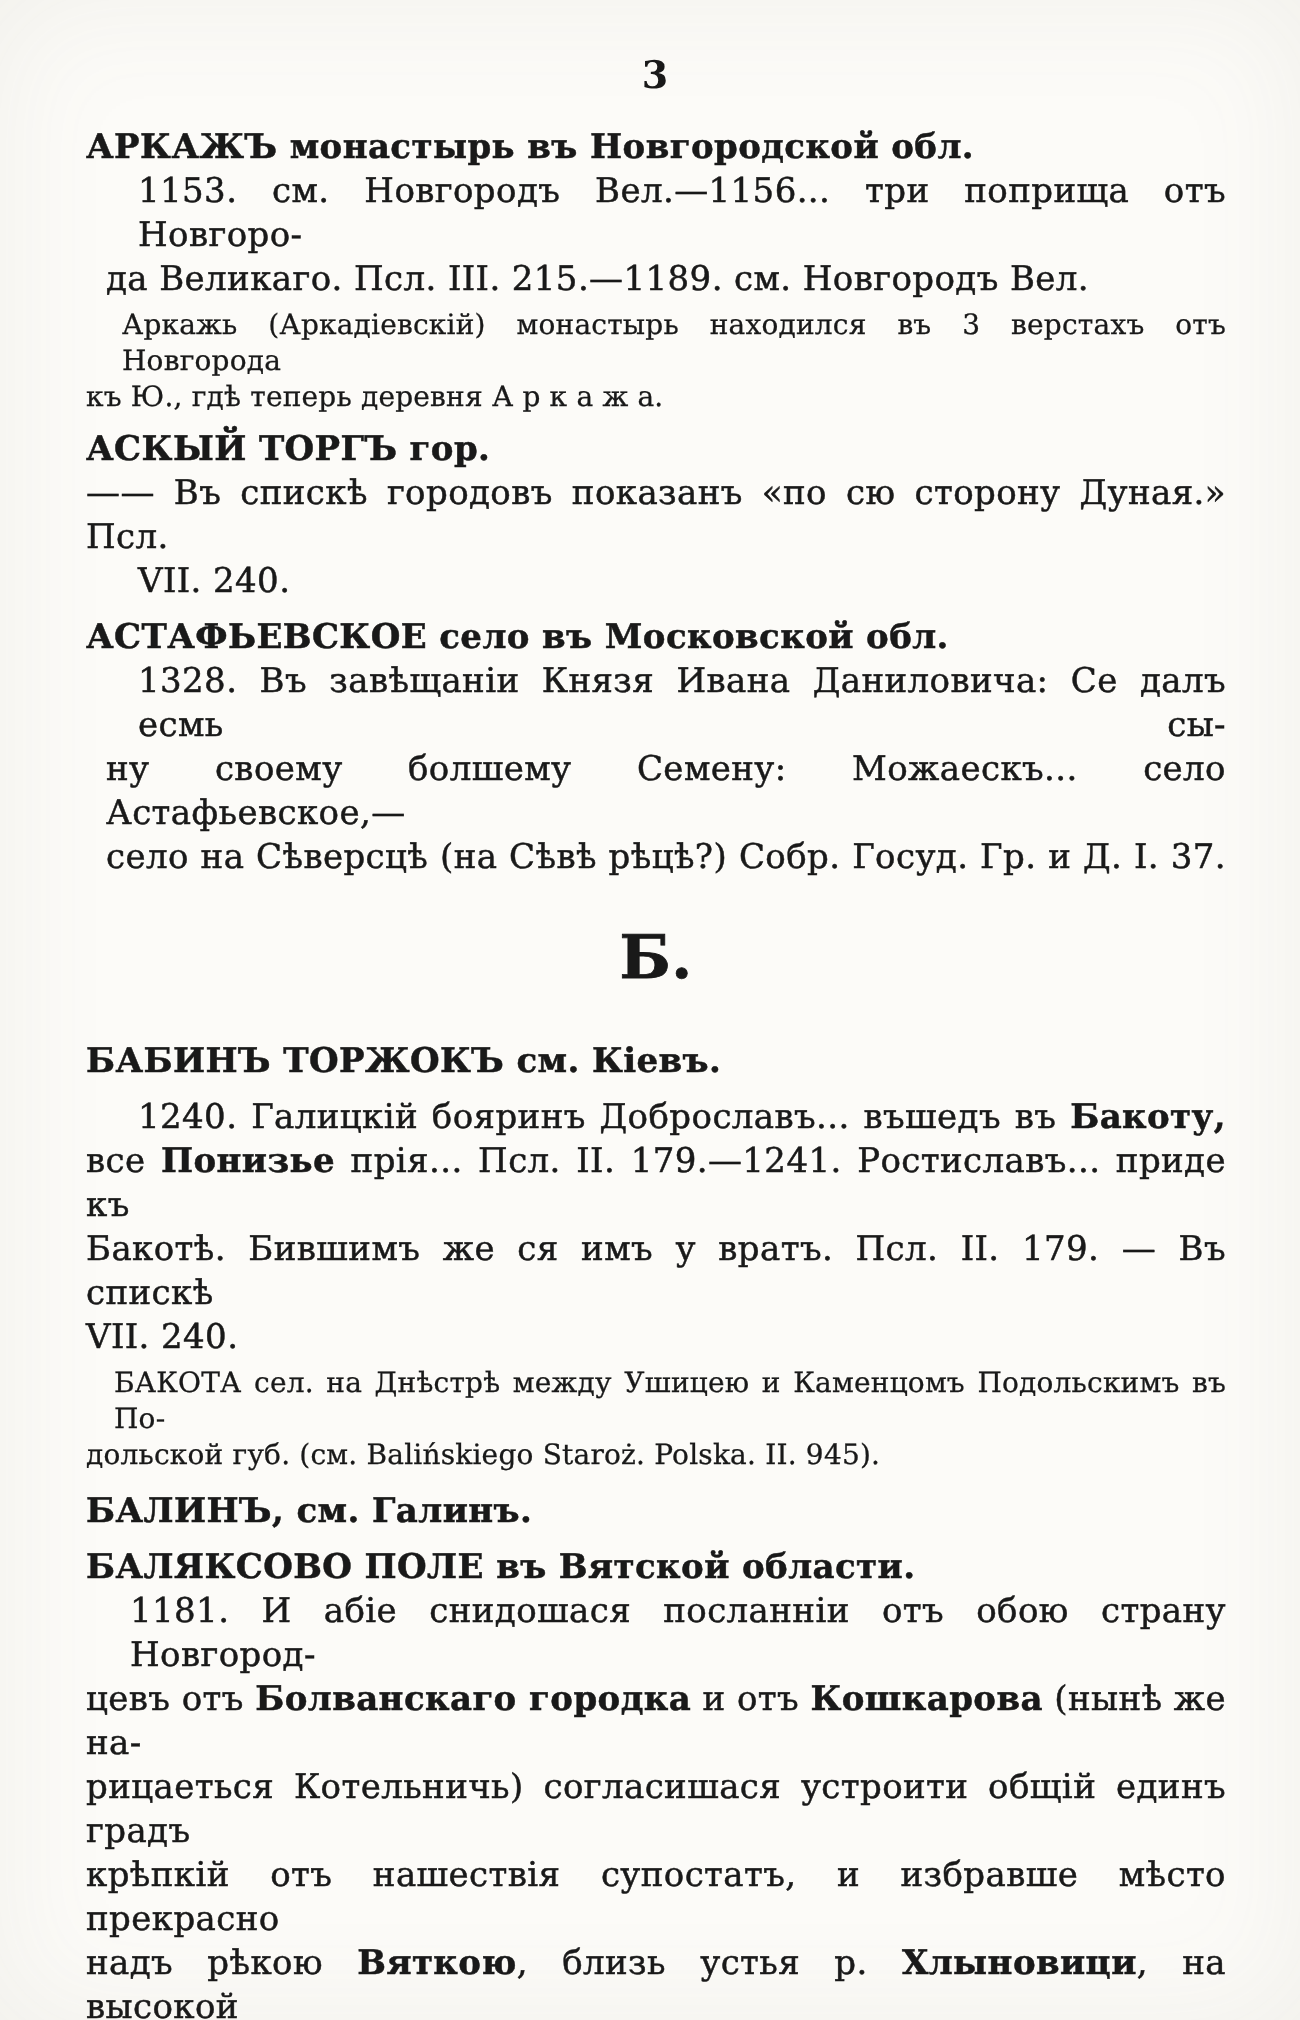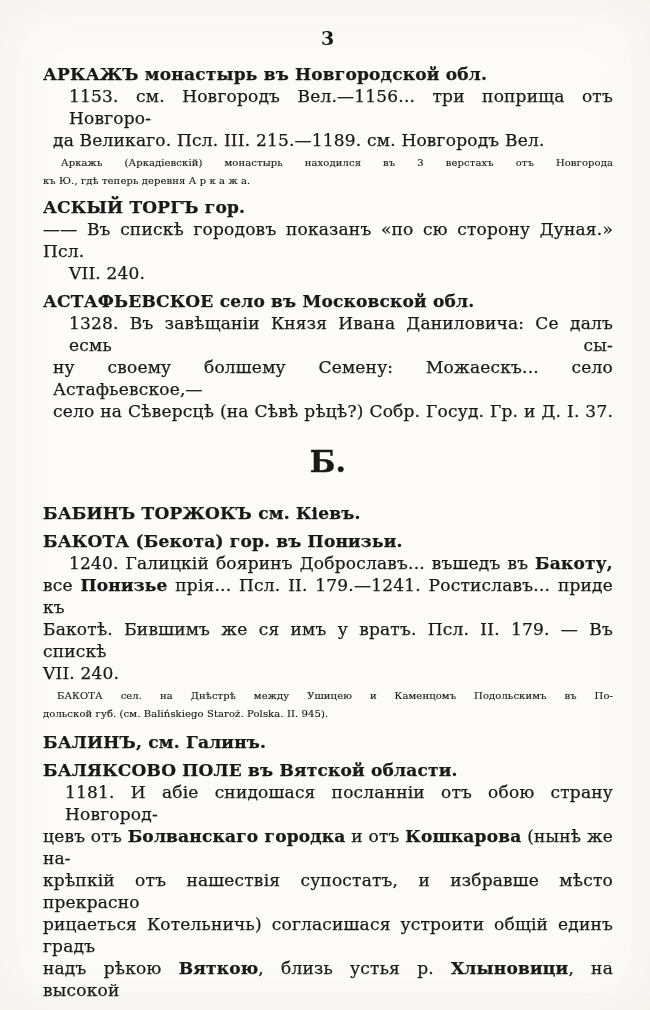--- a/index.html
+++ b/index.html
@@ -20,21 +20,21 @@
   }
   .blocks{margin-top:14px;}
   .block{margin:0;}
   .line{
     font-size:17px;line-height:22px;
     letter-spacing:0.2px;
     white-space:normal;
     -webkit-text-stroke:0.25px;
   }
   .line.sz-sm{
-    font-size:10px;line-height:18px;
+    font-size:14px;line-height:18px;
     letter-spacing:0.1px;
     -webkit-text-stroke:0.15px;
   }
   .line.just{text-align:justify;text-align-last:justify;}
   .line.sz-lg + .line.sz-sm{margin-top:3px;}
   .s-n{font-weight:normal;font-style:normal;}
   .s-b{font-weight:bold;}
   .s-bi{font-weight:bold;}
   .section-header{
     text-align:center;font-size:30px;font-weight:bold;line-height:40px;
@@ -73,34 +73,33 @@
           <div class="line sz-lg just" data-name="text-line" style="padding-left: 10px;"><span class="s-n" data-name="text-run">ну своему болшему Семену: Можаескъ...  село Астафьевское,—</span></div>
           <div class="line sz-lg just" data-name="text-line" style="padding-left: 10px;"><span class="s-n" data-name="text-run">село на Сѣверсцѣ (на Сѣвѣ рѣцѣ?) Собр. Госуд. Гр. и Д. I. 37.</span></div>
         </div>
         <div class="block section-header" data-name="section-header-b">
           <div class="line sz-lg" data-name="text-line"><span class="s-b" data-name="text-run">Б.</span></div>
         </div>
         <div class="block entry" data-name="entry-babin-torzhok">
           <div class="line sz-lg" data-name="text-line"><span class="s-b" data-name="text-run">БАБИНЪ ТОРЖОКЪ см. Кіевъ.</span></div>
         </div>
         <div class="block entry" data-name="entry-bakota">
-          <div class="line sz-lg" data-name="text-line"><span class="s-b" data-name="text-run">БАКОТА (Бекота) гор. въ Понизьи.</span></div>
           <div class="line sz-lg just" data-name="text-line" style="padding-left: 26px;"><span class="s-n" data-name="text-run">1240. Галицкій бояринъ Доброславъ...  въшедъ въ </span><span class="s-bi" data-name="text-run">Бакоту,</span></div>
           <div class="line sz-lg just" data-name="text-line"><span class="s-n" data-name="text-run">все </span><span class="s-bi" data-name="text-run">Понизье</span><span class="s-n" data-name="text-run"> прія... Псл. II. 179.—1241. Ростиславъ... приде къ</span></div>
           <div class="line sz-lg just" data-name="text-line"><span class="s-n" data-name="text-run">Бакотѣ. Бившимъ же ся имъ у вратъ. Псл. II. 179. — Въ спискѣ</span></div>
           <div class="line sz-lg" data-name="text-line"><span class="s-n" data-name="text-run">VII. 240.</span></div>
           <div class="line sz-sm just" data-name="text-line" style="padding-left: 14px;"><span class="s-n" data-name="text-run">БАКОТА сел. на Днѣстрѣ между Ушицею и Каменцомъ Подольскимъ въ По-</span></div>
           <div class="line sz-sm" data-name="text-line"><span class="s-n" data-name="text-run">дольской губ. (см. Balińskiego Staroż. Polska. II. 945).</span></div>
         </div>
         <div class="block entry" data-name="entry-balin">
           <div class="line sz-lg" data-name="text-line"><span class="s-b" data-name="text-run">БАЛИНЪ, см. Галинъ.</span></div>
         </div>
         <div class="block entry" data-name="entry-balyaksovo-pole">
           <div class="line sz-lg" data-name="text-line"><span class="s-b" data-name="text-run">БАЛЯКСОВО ПОЛЕ въ Вятской области.</span></div>
           <div class="line sz-lg just" data-name="text-line" style="padding-left: 22px;"><span class="s-n" data-name="text-run">1181. И абіе снидошася посланніи отъ обою страну Новгород-</span></div>
           <div class="line sz-lg just" data-name="text-line"><span class="s-n" data-name="text-run">цевъ отъ </span><span class="s-bi" data-name="text-run">Болванскаго городка</span><span class="s-n" data-name="text-run"> и отъ </span><span class="s-bi" data-name="text-run">Кошкарова</span><span class="s-n" data-name="text-run"> (нынѣ же на-</span></div>
+          <div class="line sz-lg just" data-name="text-line"><span class="s-n" data-name="text-run">рицаеться Котельничь) согласишася устроити общій единъ градъ</span></div>
           <div class="line sz-lg just" data-name="text-line"><span class="s-n" data-name="text-run">крѣпкій отъ нашествія супостатъ, и избравше мѣсто прекрасно</span></div>
-          <div class="line sz-lg just" data-name="text-line"><span class="s-n" data-name="text-run">рицаеться Котельничь) согласишася устроити общій единъ градъ</span></div>
           <div class="line sz-lg just" data-name="text-line"><span class="s-n" data-name="text-run">надъ рѣкою </span><span class="s-bi" data-name="text-run">Вяткою</span><span class="s-n" data-name="text-run">, близь устья р. </span><span class="s-bi" data-name="text-run">Хлыновици</span><span class="s-n" data-name="text-run">, на высокой</span></div>
         </div>
       </div>
   </div>
 </div>
 
 </body></html>

